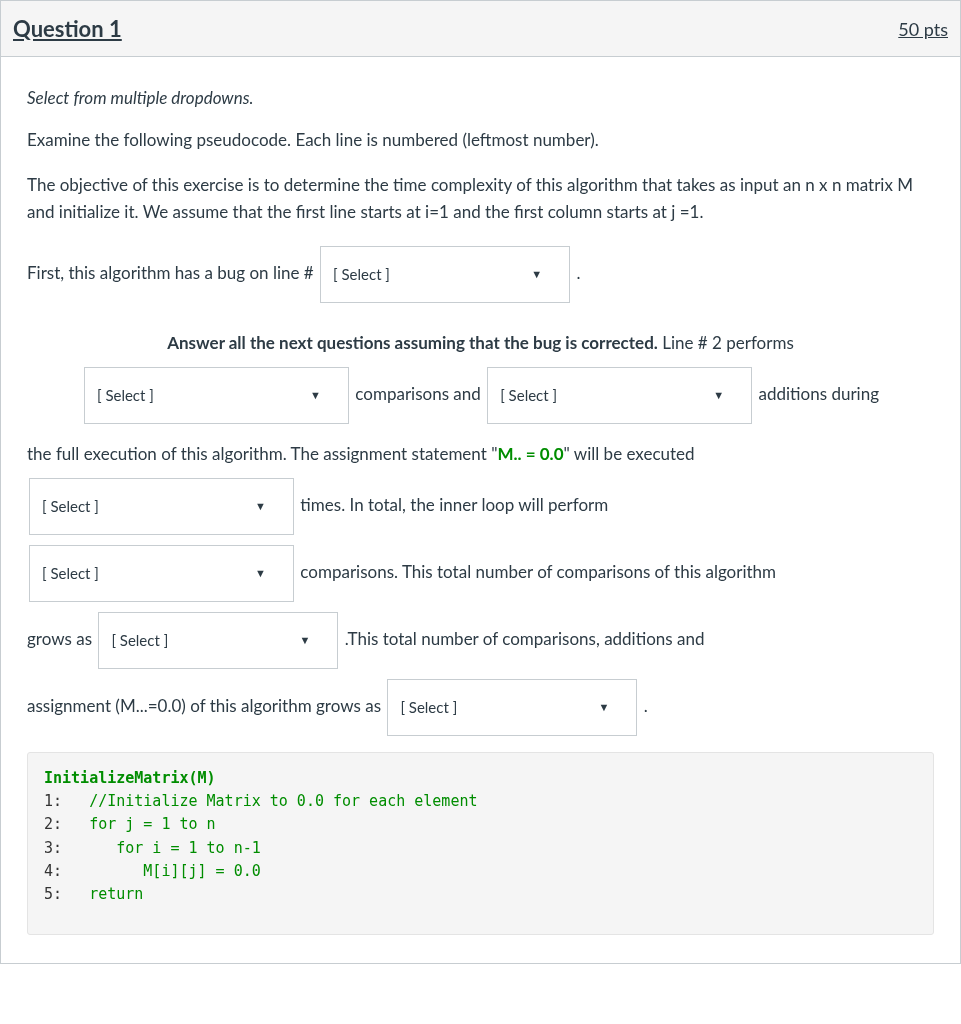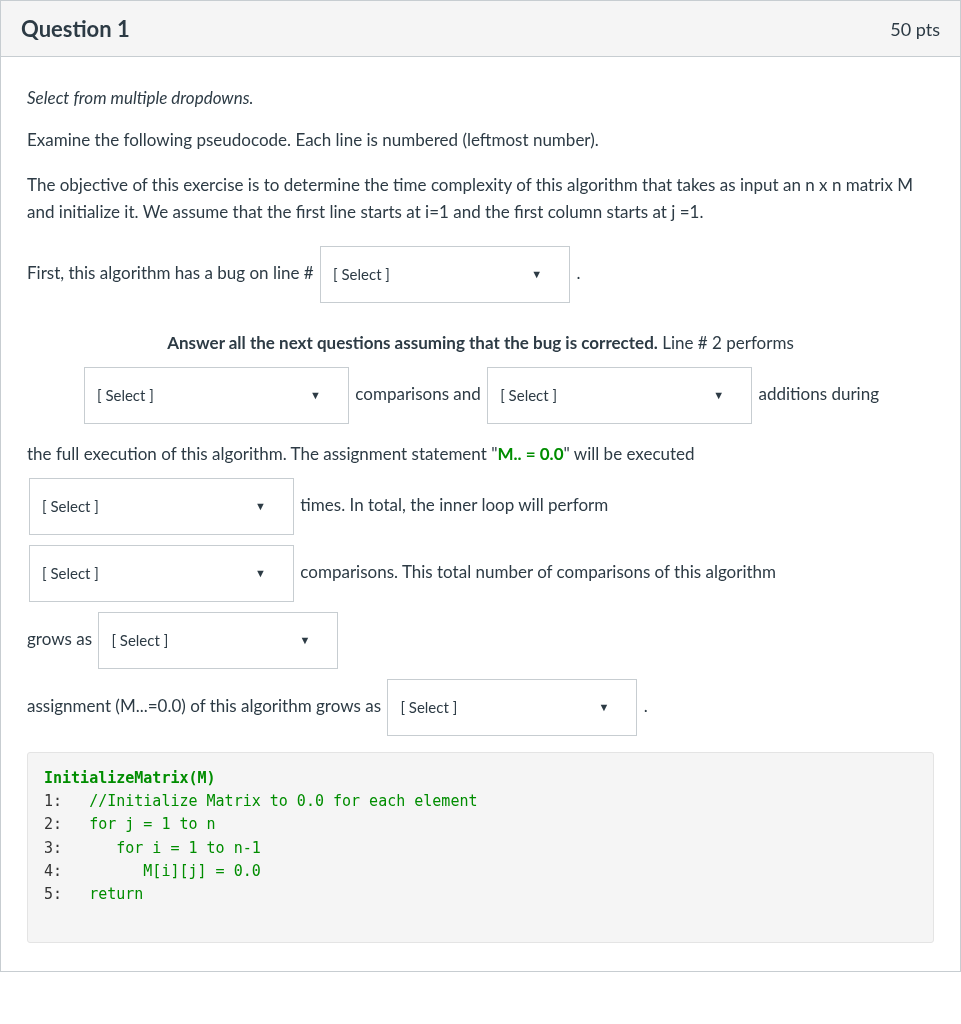--- a/index.html
+++ b/index.html
@@ -14,24 +14,25 @@
   .question-card {
     width: 961px;
     border: 1px solid #c7cdd1;
     border-top: none;
     background: #fff;
   }
   .question-header {
     background: #f5f5f5;
     border-top: 1px solid #c7cdd1;
     border-bottom: 1px solid #c7cdd1;
-    padding: 14px 20px;
+    padding: 14px 12px;
     display: flex;
     justify-content: space-between;
     align-items: center;
+    text-decoration: underline;
   }
   .question-title {
     font-size: 22px;
     font-weight: 700;
     color: #2d3b45;
   }
   .question-points {
     font-size: 18px;
     color: #2d3b45;
     text-align: right;
@@ -78,21 +79,21 @@
   .w-240 { width: 240px; }
   strong.heavy { font-weight: 700; }
   .bold-green {
     color: #008d00;
     font-weight: 700;
   }
   .codeblock {
     background: #f5f5f5;
     border: 1px solid #e4e4e4;
     border-radius: 3px;
-    padding: 14px 16px 36px 16px;
+    padding: 14px 16px 28px 16px;
     margin-top: 14px;
     font-family: "Menlo", "Monaco", "Consolas", monospace;
     font-size: 15px;
     line-height: 1.55;
     white-space: pre;
     color: #333;
   }
   .code-linenum { color: #333; }
   .code-comment { color: #008d00; }
   .code-fn { color: #008d00; font-weight: 700; }
@@ -157,20 +158,21 @@
       </span>
       <span>comparisons. This total number of comparisons of this algorithm</span>
     </div>
 
     <div class="flow">
       <span>grows as</span>
       <span class="select-box w-240">
         <span class="label">[ Select ]</span>
         <span class="caret">▼</span>
       </span>
+      <span>.This total number of comparisons, additions and</span>
     </div>
 
     <div class="flow">
       <span>assignment (M...=0.0) of this algorithm grows as</span>
       <span class="select-box w-250">
         <span class="label">[ Select ]</span>
         <span class="caret">▼</span>
       </span>
       <span>.</span>
     </div>

